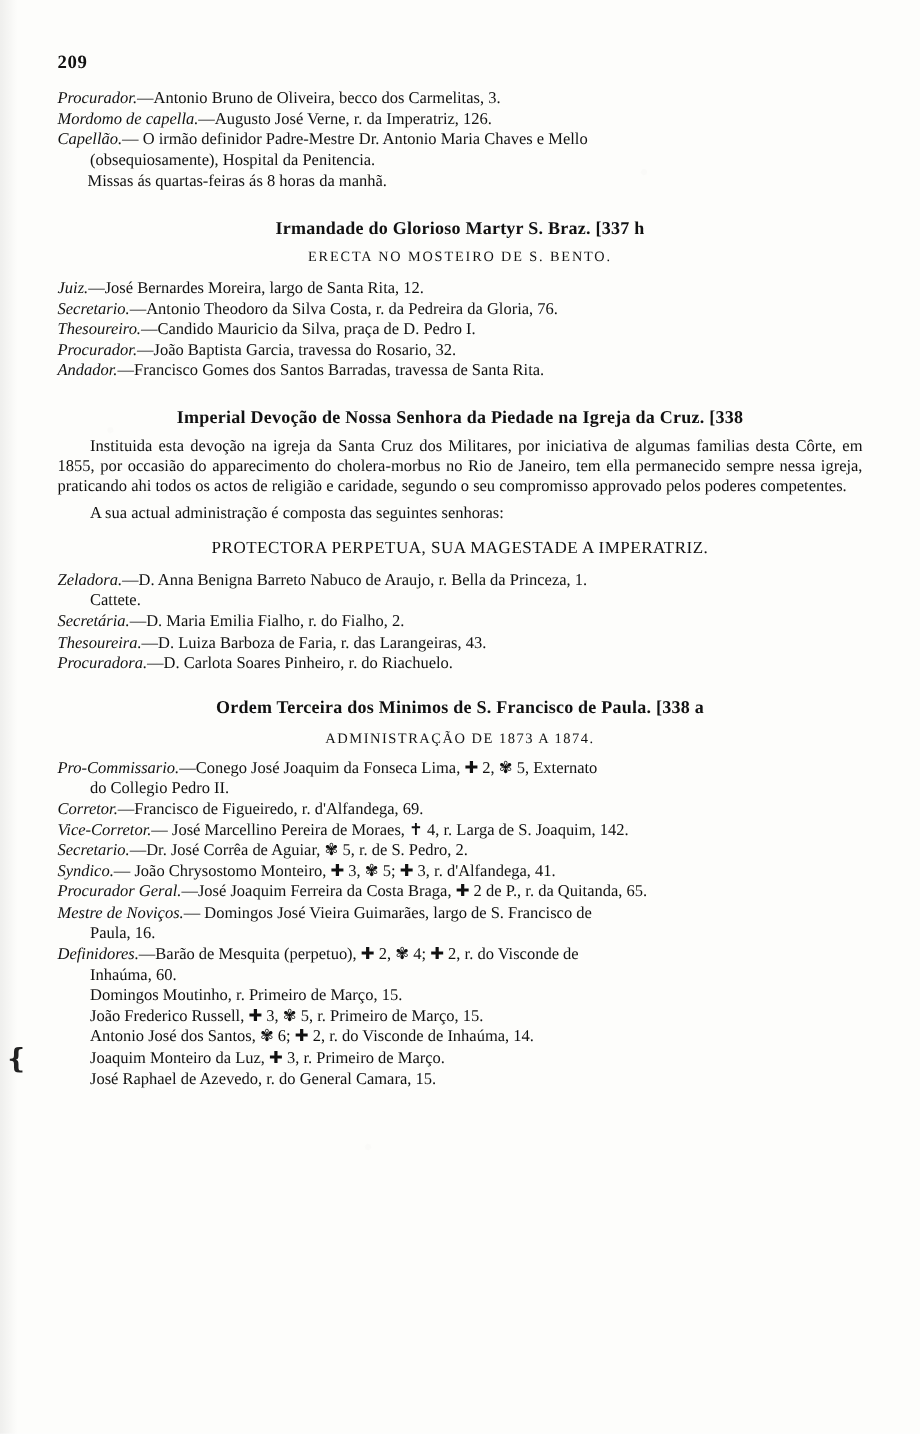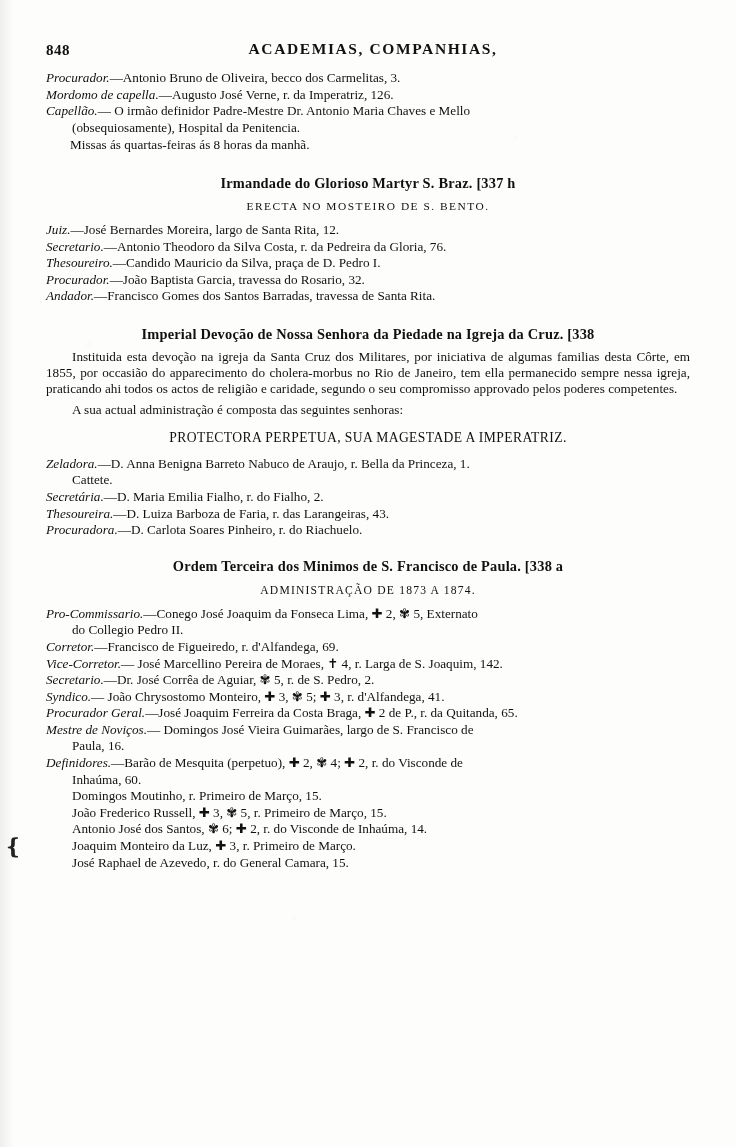--- a/index.html
+++ b/index.html
@@ -135,22 +135,21 @@
   }
 </style>
 </head>
 <body>
 
 <div class="page">
   <div class="spine-shade"></div>
   <div class="marginmark">❴</div>
 
   <div class="header-row">
-    <div class="folio">848</div>
-    <div class="running-head">ACADEMIAS, COMPANHIAS,</div>
+    <div class="folio">209</div>
   </div>
 
   <div>
     <p class="entry"><span class="role">Procurador.</span><span>—Antonio Bruno de Oliveira, becco dos Carmelitas, 3.</span></p>
     <p class="entry"><span class="role">Mordomo de capella.</span><span>—Augusto José Verne, r. da Imperatriz, 126.</span></p>
     <p class="entry"><span class="role">Capellão.</span><span>— O irmão definidor Padre-Mestre Dr. Antonio Maria Chaves e Mello</span></p>
     <p class="cont">(obsequiosamente), Hospital da Penitencia.</p>
     <p class="note">Missas ás quartas-feiras ás 8 horas da manhã.</p>
   </div>
 

